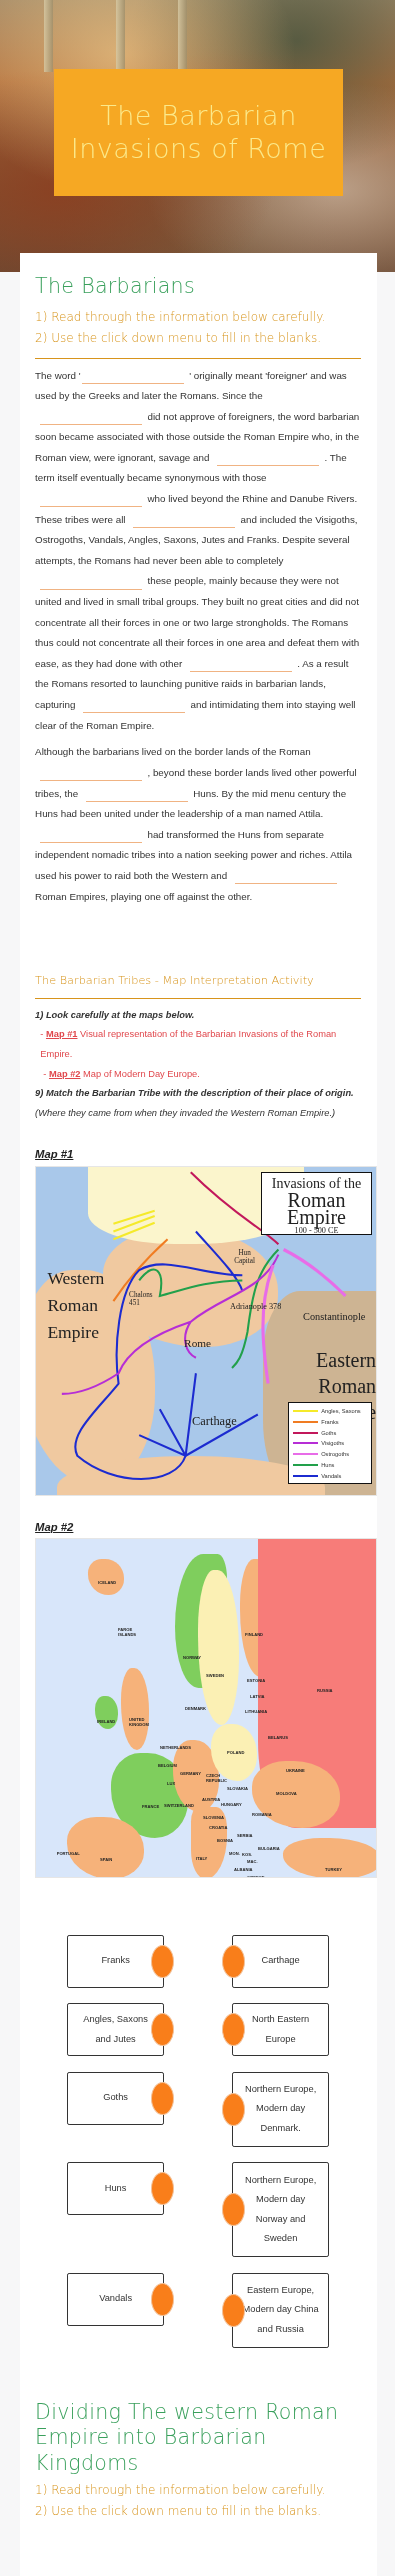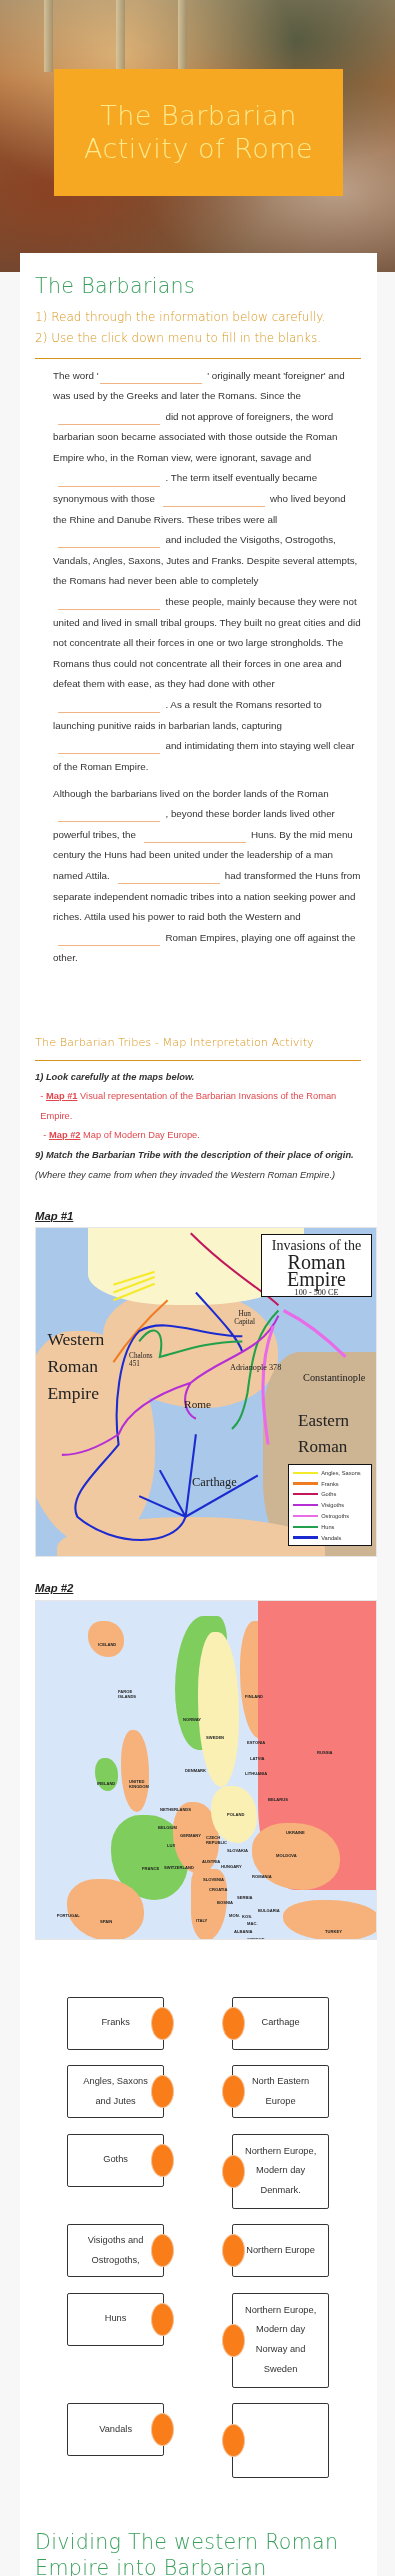--- a/index.html
+++ b/index.html
@@ -15,21 +15,21 @@
       linear-gradient(180deg, #a38866 0%, #b2703e 30%, #8b5b37 60%, #6c4a33 100%);
   }
   .hero .col { position: absolute; top: 0; width: 9.3px; height: 72px; background: linear-gradient(90deg,#d8cba6,#9e8e6a); opacity: .8; }
   .hero-title { position: absolute; left: 54px; top: 69px; width: 289px; height: 127px; background: #f6a823;
     display: flex; flex-direction: column; align-items: center; justify-content: center;
     font-family: "DejaVu Sans", sans-serif; font-weight: 300; color: #fbe98a; font-size: 27px; line-height: 1.2; text-align: center; letter-spacing: 0.5px; }
   .card { position: relative; margin: -19px 19.6px 0 19.6px; background: #fff; width: 357px; padding: 20.6px 15.5px 62px 15.5px; }
   .section-title { font-family: "DejaVu Sans", sans-serif; color: #3aa05c; font-weight: 300; font-size: 20.6px; line-height: 1.25; letter-spacing: 0.3px; }
   .instr { font-family: "DejaVu Sans", sans-serif; color: #d7941c; font-weight: 300; font-size: 12px; line-height: 1.75; }
   .rule { height: 0.5px; background: #d7941c; margin: 9.3px 0 7.2px 0; }
-  .cloze { font-size: 9.8px; line-height: 20.6px; color: #333; margin-left: 18px; }
+  .cloze { font-size: 9.8px; line-height: 20.6px; color: #333; }
   .cloze p { margin-bottom: 6.2px; }
   .blank { display: inline-block; width: 102px; height: 13.4px; vertical-align: -5.2px; border-bottom: 0.5px solid #f0b383; margin: 0 5.2px; cursor: pointer; }
   .blank.first { margin-left: 1.5px; }
   .sub-title { font-family: "DejaVu Sans", sans-serif; color: #d7941c; font-weight: 300; font-size: 11.3px; line-height: 1.3; margin-top: 67px; }
   .body-text { font-size: 9.3px; line-height: 19.6px; color: #333; }
   .body-text b { font-style: italic; }
   .red { color: #e0474c; }
   .red u { font-weight: bold; }
   .map-label { font-weight: bold; font-style: italic; text-decoration: underline; font-size: 11.3px; color: #222; margin: 25px 0 5.2px 0; }
   .map { position: relative; width: 342px; height: 330px; border: 0.5px solid #e6e6e6; overflow: hidden; }
@@ -51,21 +51,21 @@
 </style>
 </head>
 <body>
 
 <div class="hero">
   <div class="col" style="left:44px"></div>
   <div class="col" style="left:116px"></div>
   <div class="col" style="left:178px"></div>
   <div class="hero-title">
     <div>The Barbarian</div>
-    <div>Activity of Rome</div>
+    <div>Invasions of Rome</div>
   </div>
 </div>
 
 <div class="card">
 
   <h1 class="section-title">The Barbarians</h1>
   <div class="instr" style="margin-top:7.2px">1) Read through the information below carefully.</div>
   <div class="instr">2) Use the click down menu to fill in the blanks.</div>
   <div class="rule"></div>
 
@@ -119,21 +119,21 @@
     <div class="titlebox">
       <div style="font-size:14px;line-height:16.5px">Invasions of the</div>
       <div style="font-size:20px;line-height:16.5px">Roman Empire</div>
       <div style="font-size:8.2px;line-height:12.4px">100 - 500 CE</div>
     </div>
     <div class="maptxt" style="left:11.3px;top:98px;font-size:17.5px;line-height:27px">
       <div>Western</div>
       <div>Roman</div>
       <div>Empire</div>
     </div>
-    <div class="maptxt" style="left:262px;top:180px;font-size:17px;line-height:26px;text-align:left">
+    <div class="maptxt" style="left:235px;top:180px;font-size:20px;line-height:26px;text-align:right">
       <div>Eastern Roman</div>
       <div>Empire</div>
     </div>
     <div class="maptxt" style="left:148px;top:170px;font-size:11.3px">Rome</div>
     <div class="maptxt" style="left:156px;top:247px;font-size:12.4px">Carthage</div>
     <div class="maptxt" style="left:267px;top:144px;font-size:10.3px">Constantinople</div>
     <div class="maptxt" style="left:93px;top:124px;font-size:7.2px;width:31px">Chalons 451</div>
     <div class="maptxt" style="left:194px;top:135px;font-size:8.2px">Adrianople 378</div>
     <div class="maptxt" style="left:194px;top:82px;font-size:7.2px;width:29px;text-align:center">Hun Capital</div>
     <div class="legend">
@@ -253,45 +253,36 @@
           <span>Goths</span>
           <span class="dot"></span>
         </div>
       <div class="mbox right" style="min-height:75px">
           <span class="dot"></span>
           <span>Northern Europe, Modern day Denmark.</span>
         </div>
     </div>
     <div class="mrow">
       <div class="mbox left">
-          <span>Visigoths and Ostrogoths,</span>
-          <span class="dot"></span>
-        </div>
-      <div class="mbox right">
-          <span class="dot"></span>
-          <span>Northern Europe</span>
-        </div>
-    </div>
-    <div class="mrow">
-      <div class="mbox left">
           <span>Huns</span>
           <span class="dot"></span>
         </div>
       <div class="mbox right" style="min-height:95px">
           <span class="dot"></span>
           <span>Northern Europe, Modern day Norway and Sweden</span>
         </div>
     </div>
     <div class="mrow">
       <div class="mbox left">
           <span>Vandals</span>
           <span class="dot"></span>
         </div>
       <div class="mbox right" style="min-height:75px">
           <span class="dot"></span>
+          <span>Eastern Europe, Modern day China and Russia</span>
         </div>
     </div>
   </div>
 
   <h1 class="section-title" style="margin-top:52px">Dividing The western Roman Empire into Barbarian Kingdoms</h1>
   <div class="instr" style="margin-top:3.1px">1) Read through the information below carefully.</div>
   <div class="instr">2) Use the click down menu to fill in the blanks.</div>
 
 </div>
 

